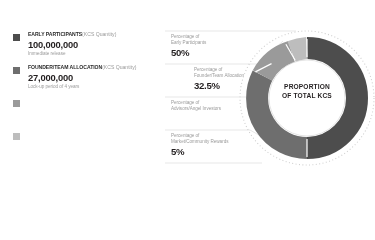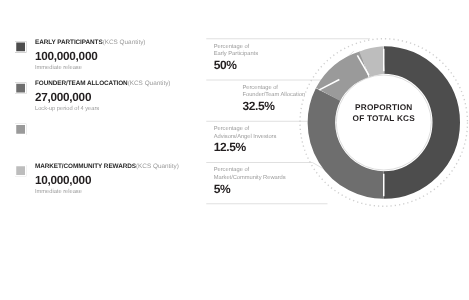--- a/index.html
+++ b/index.html
@@ -77,25 +77,20 @@
         <div class="leg-note">Lock-up period of 4 years</div>
       </div>
     </div>
 
     <div class="leg-item">
       <span class="swatch" style="background:#9a9a9a"></span>
     </div>
 
     <div class="leg-item">
       <span class="swatch" style="background:#bdbdbd"></span>
-      <div class="leg-body">
-        <div class="leg-head"><span>MARKET/COMMUNITY REWARDS</span><span class="unit">(KCS Quantity)</span></div>
-        <div class="leg-amt">10,000,000</div>
-        <div class="leg-note">Immediate release</div>
-      </div>
     </div>
 
   </div>
 
   <svg id="lines" width="375" height="202" viewBox="0 0 375 202">
     <g stroke="#dcdcdc" stroke-width="0.7" fill="none">
       <path d="M165 31 H296"></path>
       <path d="M165 64 H258 L283 41"></path>
       <path d="M165 97 H246 L268 110"></path>
       <path d="M165 130 H250 L288 152"></path>
@@ -119,21 +114,20 @@
         <span>Founder/Team Allocation</span>
       </div>
       <div class="call-val">32.5%</div>
     </div>
 
     <div class="call" style="position:absolute;left:0;top:68px;">
       <div class="call-lbl">
         <span>Percentage of</span><br>
         <span>Advisors/Angel Investors</span>
       </div>
-      <div class="call-val">12.5%</div>
     </div>
 
     <div class="call" style="position:absolute;left:0;top:101px;">
       <div class="call-lbl">
         <span>Percentage of</span><br>
         <span>Market/Community Rewards</span>
       </div>
       <div class="call-val">5%</div>
     </div>
 

